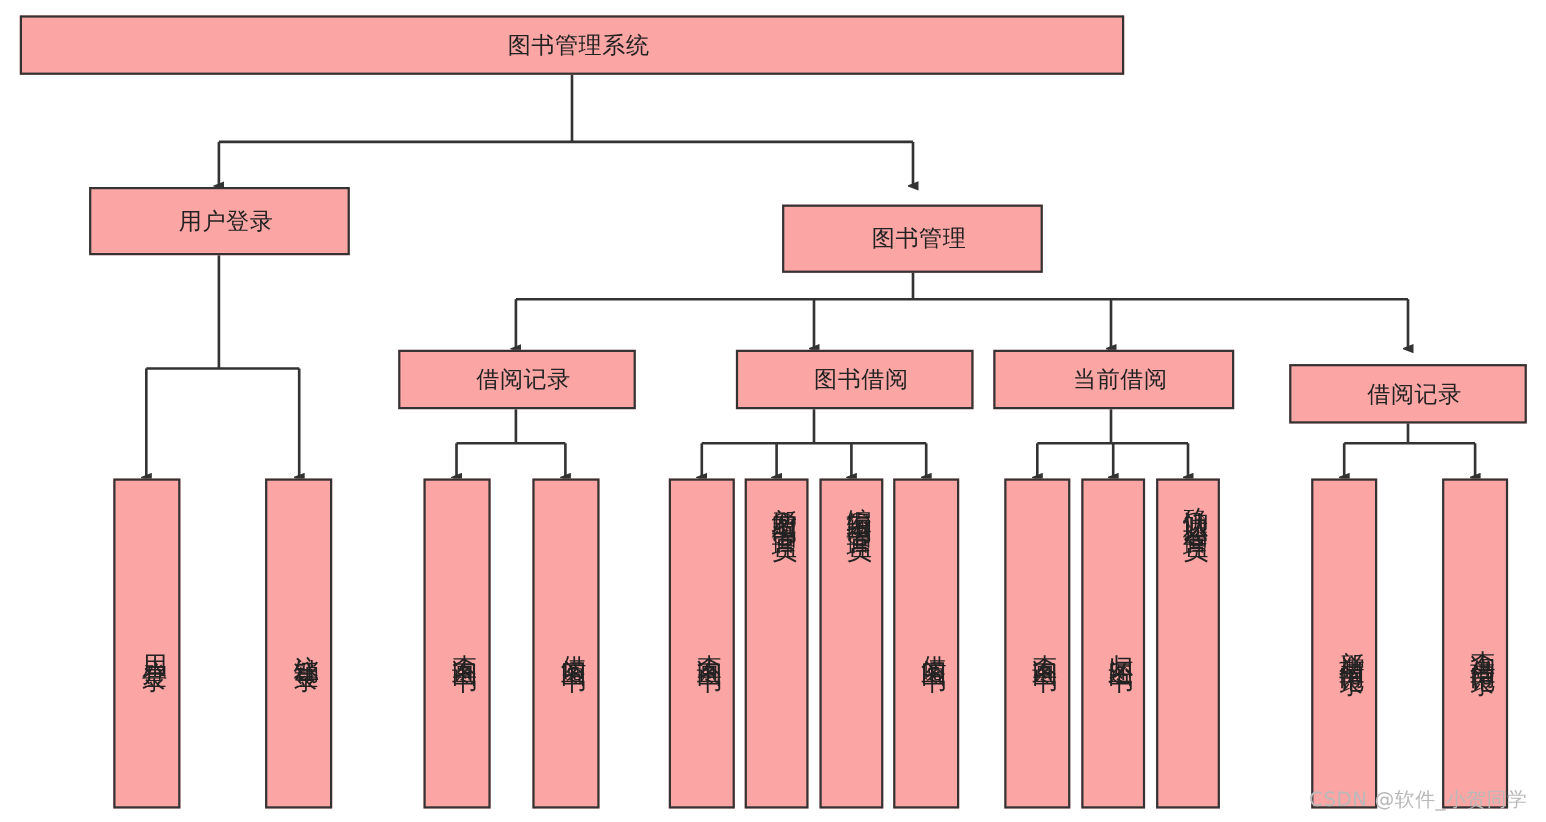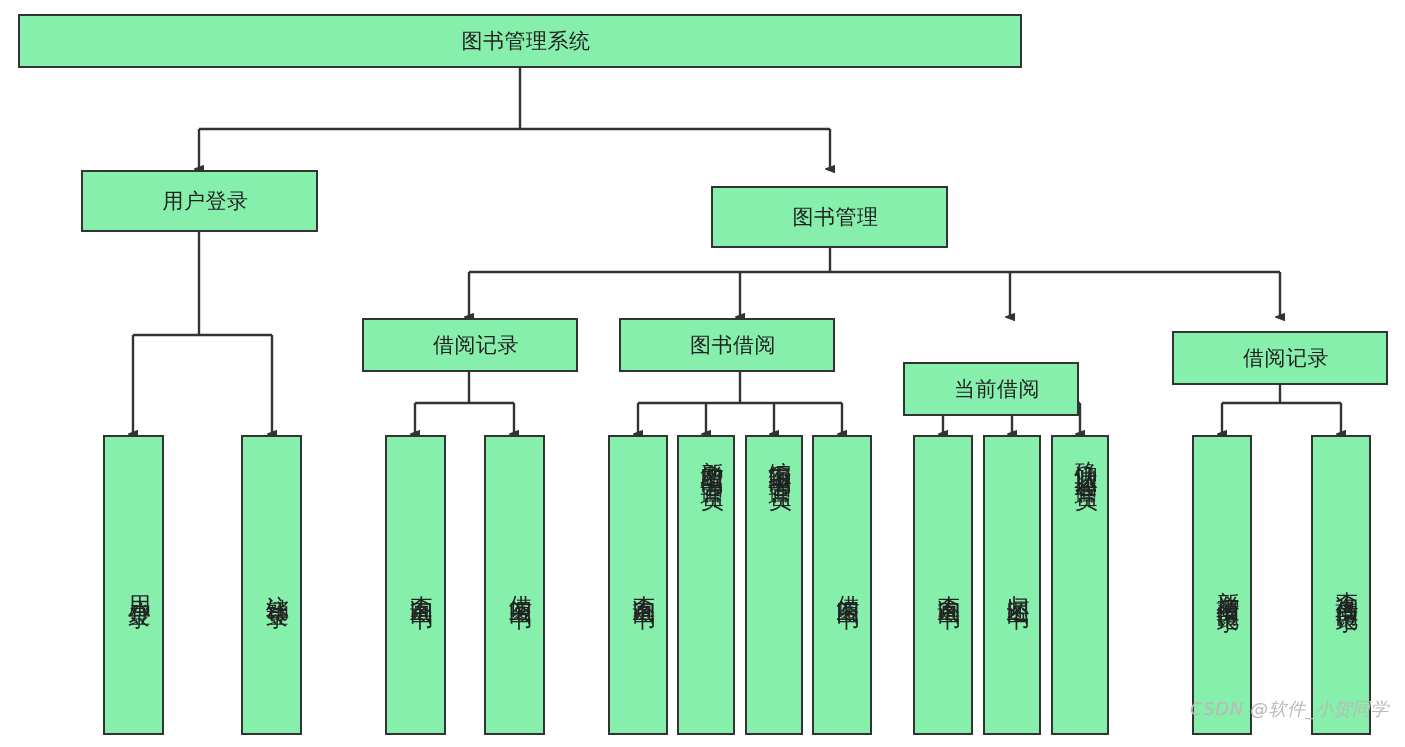--- a/index.html
+++ b/index.html
@@ -23,21 +23,21 @@
     position: absolute;
     left: 0;
     top: 0;
     width: 1405px;
     height: 747px;
     pointer-events: none;
   }
   .node {
     position: absolute;
     box-sizing: border-box;
-    background: #86efac;
+    background: #fca5a5;
     border: 2px solid #333333;
     display: flex;
     align-items: center;
     justify-content: center;
     overflow: hidden;
     padding-left: 12px;
   }
   .node-label {
     color: #222222;
     font-family: "DejaVu Sans", "Liberation Sans", sans-serif;
@@ -124,24 +124,24 @@
       </div>
       <div class="node horiz" style="left: 81px; top: 170px; width: 237px; height: 62px;">
         <span class="node-label">用户登录</span>
       </div>
       <div class="node horiz" style="left: 711px; top: 170px; width: 237px; height: 62px; margin-top: 16px;">
         <span class="node-label">图书管理</span>
       </div>
       <div class="node horiz" style="left: 362px; top: 318px; width: 216px; height: 54px;">
         <span class="node-label">借阅记录</span>
       </div>
-      <div class="node horiz" style="left: 619px; top: 318px; width: 216px; height: 54px;">
+      <div class="node horiz" style="left: 669px; top: 318px; width: 216px; height: 54px;">
         <span class="node-label">图书借阅</span>
       </div>
-      <div class="node horiz" style="left: 903px; top: 318px; width: 176px; height: 54px; margin-top: 44px;">
+      <div class="node horiz" style="left: 903px; top: 318px; width: 219px; height: 54px;">
         <span class="node-label">当前借阅</span>
       </div>
       <div class="node horiz" style="left: 1172px; top: 318px; width: 216px; height: 54px; margin-top: 13px;">
         <span class="node-label">借阅记录</span>
       </div>
       <div class="node vert" style="left: 103px; top: 435px; width: 61px; height: 300px;">
         <span class="node-label">用户登录</span>
       </div>
       <div class="node vert" style="left: 241px; top: 435px; width: 61px; height: 300px;">
         <span class="node-label">注销登录</span>
@@ -173,14 +173,14 @@
       <div class="node vert top-align" style="left: 1051px; top: 435px; width: 58px; height: 300px;">
         <span class="node-label">确认归还（管理员）</span>
       </div>
       <div class="node vert" style="left: 1192px; top: 435px; width: 60px; height: 300px;">
         <span class="node-label">新增借阅记录</span>
       </div>
       <div class="node vert" style="left: 1311px; top: 435px; width: 60px; height: 300px;">
         <span class="node-label">查询借阅记录</span>
       </div>
     </div>
-  <div class="watermark" style="left:1190px; top:697px;font-style:italic;">CSDN @软件_小贺同学</div>
+  <div class="watermark" style="left:1190px; top:715px;">CSDN @软件_小贺同学</div>
 </div>
 
 </body></html>

